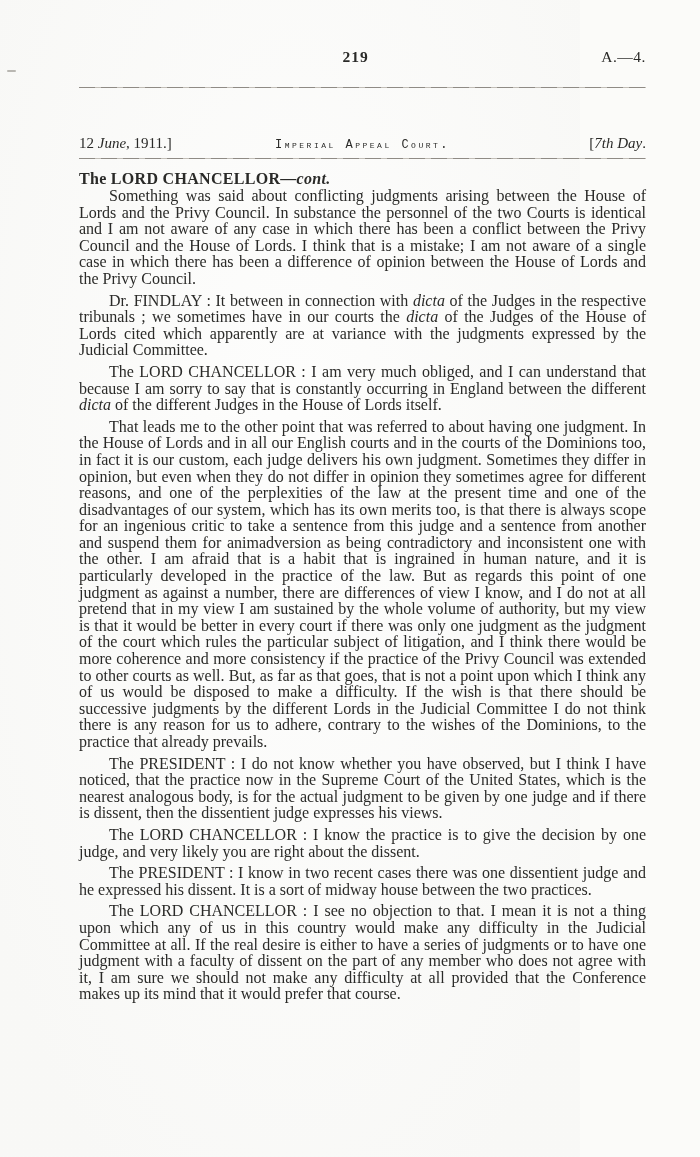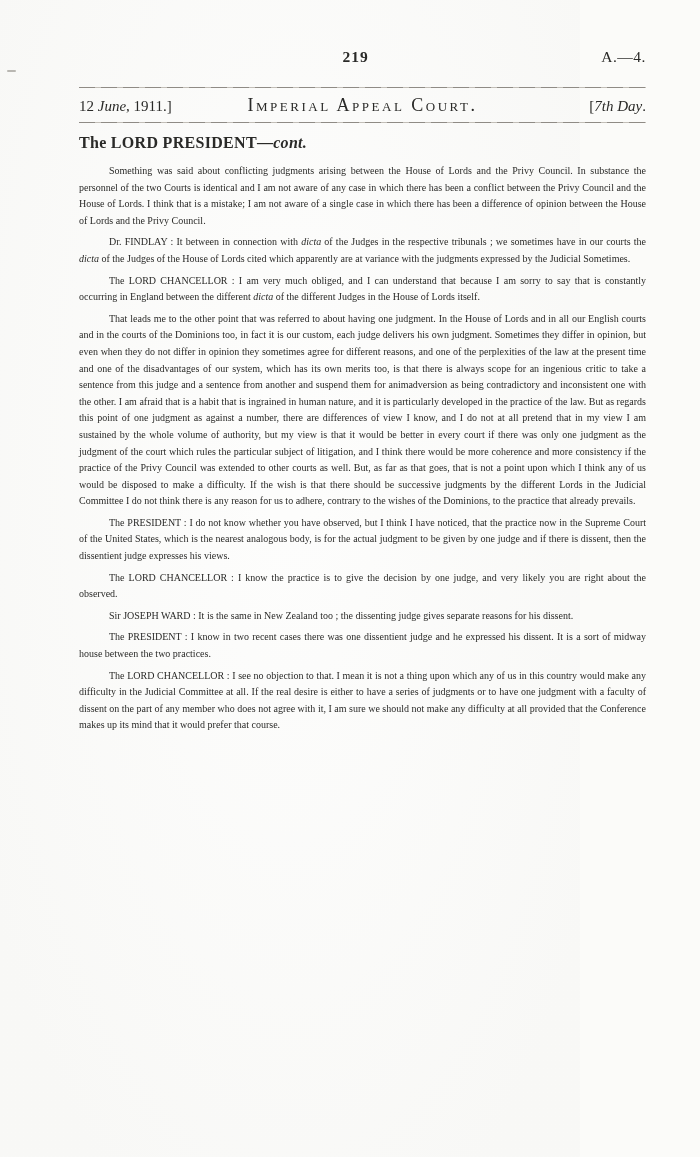--- a/index.html
+++ b/index.html
@@ -34,36 +34,36 @@
   .rule {
     height:1px; margin-top:13px;
     background:repeating-linear-gradient(90deg,#8f8b85 0 16px,#c2beb7 16px 22px);
   }
   .row2 {
     display:grid; grid-template-columns:1fr auto 1fr;
     align-items:baseline;
     padding:7px 0 6px; font-size:15px;
   }
   .masthead-left  { justify-self:start; }
-  .masthead-right { justify-self:end; }
+  .masthead-right { justify-self:end;margin-top:40px; }
   .court-title {
     justify-self:center;
     font-variant:small-caps; letter-spacing:2.5px;
-    font-size:18px;
+    font-size:12px;
+    font-family:Liberation Mono, monospace;
   }
   .it { font-style:italic; }
   .heading {
     margin:11px 0 0 0;
     font-size:16px; font-weight:bold; letter-spacing:0.3px;
   }
   .heading .it { font-weight:bold;text-align:right; }
   .doc-body {
-    margin-top:11px;
     text-align:justify;
-    font-size:10px; line-height:16.6px;
+    font-size:16px; line-height:16.6px;
   }
   .doc-body p.para { margin:5px 0 0 0; text-indent:30px; }
   .doc-body p.para:first-child { margin-top:0; }
 </style>
 </head>
 <body>
 
 <div class="page">
   <div class="scan-artifact"></div>
 
@@ -77,28 +77,27 @@
     <div class="rule"></div>
 
     <div class="row2">
       <span class="masthead-left"><span>12 </span><span class="it">June</span><span>, 1911.]</span></span>
       <span class="court-title">Imperial Appeal Court.</span>
       <span class="masthead-right"><span>[</span><span class="it">7th Day</span><span>.</span></span>
     </div>
 
     <div class="rule" style="margin-top:0;"></div>
 
-    <h2 class="heading"><span>The LORD PRESIDENT—</span><span class="it">cont.</span></h2>
+    <h2 class="heading"><span>The LORD CHANCELLOR—</span><span class="it">cont.</span></h2>
 
     <main class="doc-body">
         <p class="para"><span>Something was said about conflicting judgments arising between the House of Lords and the Privy Council.  In substance the personnel of the two Courts is identical and I am not aware of any case in which there has been a conflict between the Privy Council and the House of Lords.  I think that is a mistake; I am not aware of a single case in which there has been a difference of opinion between the House of Lords and the Privy Council.</span></p>
-        <p class="para"><span>Dr. FINDLAY :  It between in connection with </span><span class="it">dicta</span><span> of the Judges in the respective tribunals ;  we sometimes have in our courts the </span><span class="it">dicta</span><span> of the Judges of the House of Lords cited which apparently are at variance with the judgments expressed by the Judicial Sometimes.</span></p>
+        <p class="para"><span>Dr. FINDLAY :  It between in connection with </span><span class="it">dicta</span><span> of the Judges in the respective tribunals ;  we sometimes have in our courts the </span><span class="it">dicta</span><span> of the Judges of the House of Lords cited which apparently are at variance with the judgments expressed by the Judicial Committee.</span></p>
         <p class="para"><span>The LORD CHANCELLOR :  I am very much obliged, and I can understand that because I am sorry to say that is constantly occurring in England between the different </span><span class="it">dicta</span><span> of the different Judges in the House of Lords itself.</span></p>
         <p class="para"><span>That leads me to the other point that was referred to about having one judgment.  In the House of Lords and in all our English courts and in the courts of the Dominions too, in fact it is our custom, each judge delivers his own judgment.  Sometimes they differ in opinion, but even when they do not differ in opinion they sometimes agree for different reasons, and one of the perplexities of the law at the present time and one of the disadvantages of our system, which has its own merits too, is that there is always scope for an ingenious critic to take a sentence from this judge and a sentence from another and suspend them for animadversion as being contradictory and inconsistent one with the other.  I am afraid that is a habit that is ingrained in human nature, and it is particularly developed in the practice of the law.  But as regards this point of one judgment as against a number, there are differences of view I know, and I do not at all pretend that in my view I am sustained by the whole volume of authority, but my view is that it would be better in every court if there was only one judgment as the judgment of the court which rules the particular subject of litigation, and I think there would be more coherence and more consistency if the practice of the Privy Council was extended to other courts as well.  But, as far as that goes, that is not a point upon which I think any of us would be disposed to make a difficulty.  If the wish is that there should be successive judgments by the different Lords in the Judicial Committee I do not think there is any reason for us to adhere, contrary to the wishes of the Dominions, to the practice that already prevails.</span></p>
         <p class="para"><span>The PRESIDENT :  I do not know whether you have observed, but I think I have noticed, that the practice now in the Supreme Court of the United States, which is the nearest analogous body, is for the actual judgment to be given by one judge and if there is dissent, then the dissentient judge expresses his views.</span></p>
-        <p class="para"><span>The LORD CHANCELLOR :  I know the practice is to give the decision by one judge, and very likely you are right about the observed.</span></p>
-        <p class="para"><span>Sir JOSEPH WARD :  It is the same in New Zealand too ;  the dissenting judge gives separate reasons for his dissent.</span></p>
+        <p class="para"><span>The LORD CHANCELLOR :  I know the practice is to give the decision by one judge, and very likely you are right about the dissent.</span></p>
         <p class="para"><span>The PRESIDENT :  I know in two recent cases there was one dissentient judge and he expressed his dissent.  It is a sort of midway house between the two practices.</span></p>
         <p class="para"><span>The LORD CHANCELLOR :  I see no objection to that.  I mean it is not a thing upon which any of us in this country would make any difficulty in the Judicial Committee at all.  If the real desire is either to have a series of judgments or to have one judgment with a faculty of dissent on the part of any member who does not agree with it, I am sure we should not make any difficulty at all provided that the Conference makes up its mind that it would prefer that course.</span></p>
       </main>
 
   </div>
 </div>
 
 </body></html>

